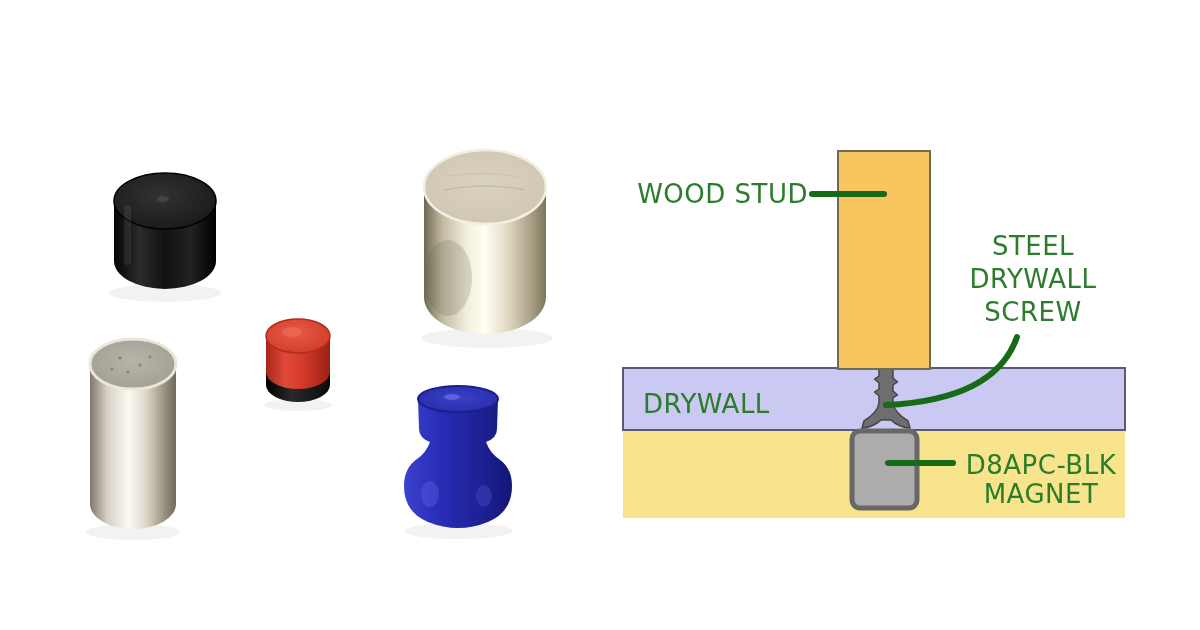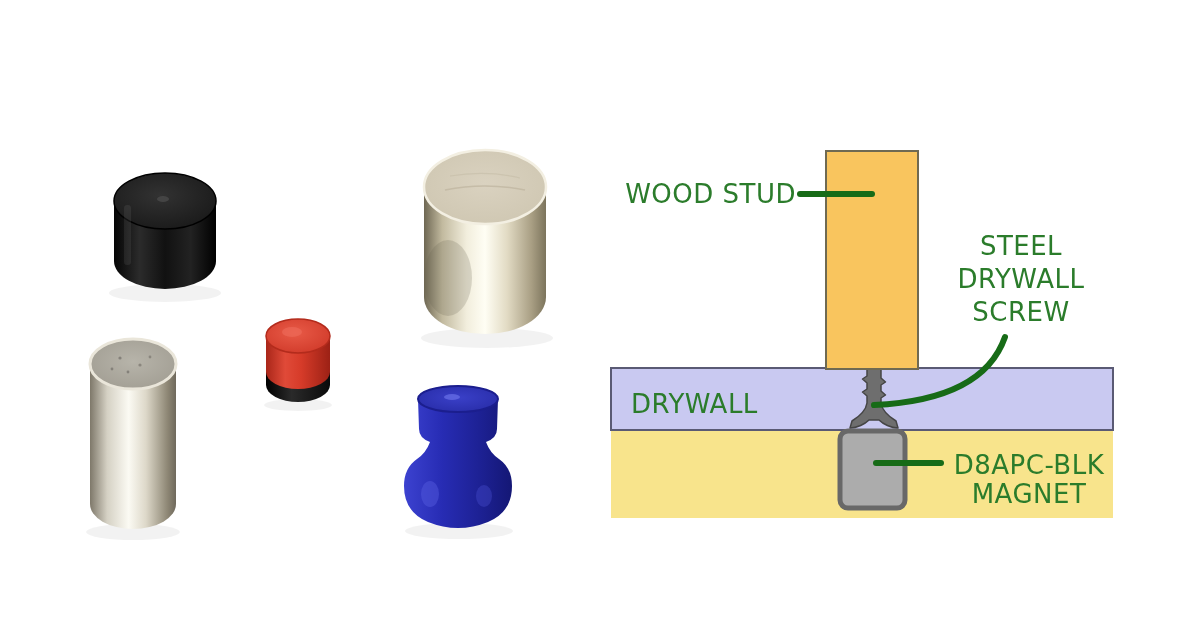--- a/index.html
+++ b/index.html
@@ -2,21 +2,21 @@
 <html><head>
 <meta charset="utf-8">
 <style>
   html,body { margin:0; padding:0; background:#ffffff; }
   .stage {
     position:relative; width:1200px; height:630px; background:#ffffff;
     overflow:hidden; font-family:"DejaVu Sans", sans-serif;
   }
   .panel { position:absolute; top:0; height:630px; }
   #photo-panel { left:0; width:600px; }
-  #diagram-panel { left:588px; width:600px; }
+  #diagram-panel { left:600px; width:600px; }
   svg { display:block; }
   .dlabel-text {
     font-family:"DejaVu Sans", sans-serif;
     font-size:26px;
     letter-spacing:0.5px;
   }
 </style>
 </head>
 <body>
 

